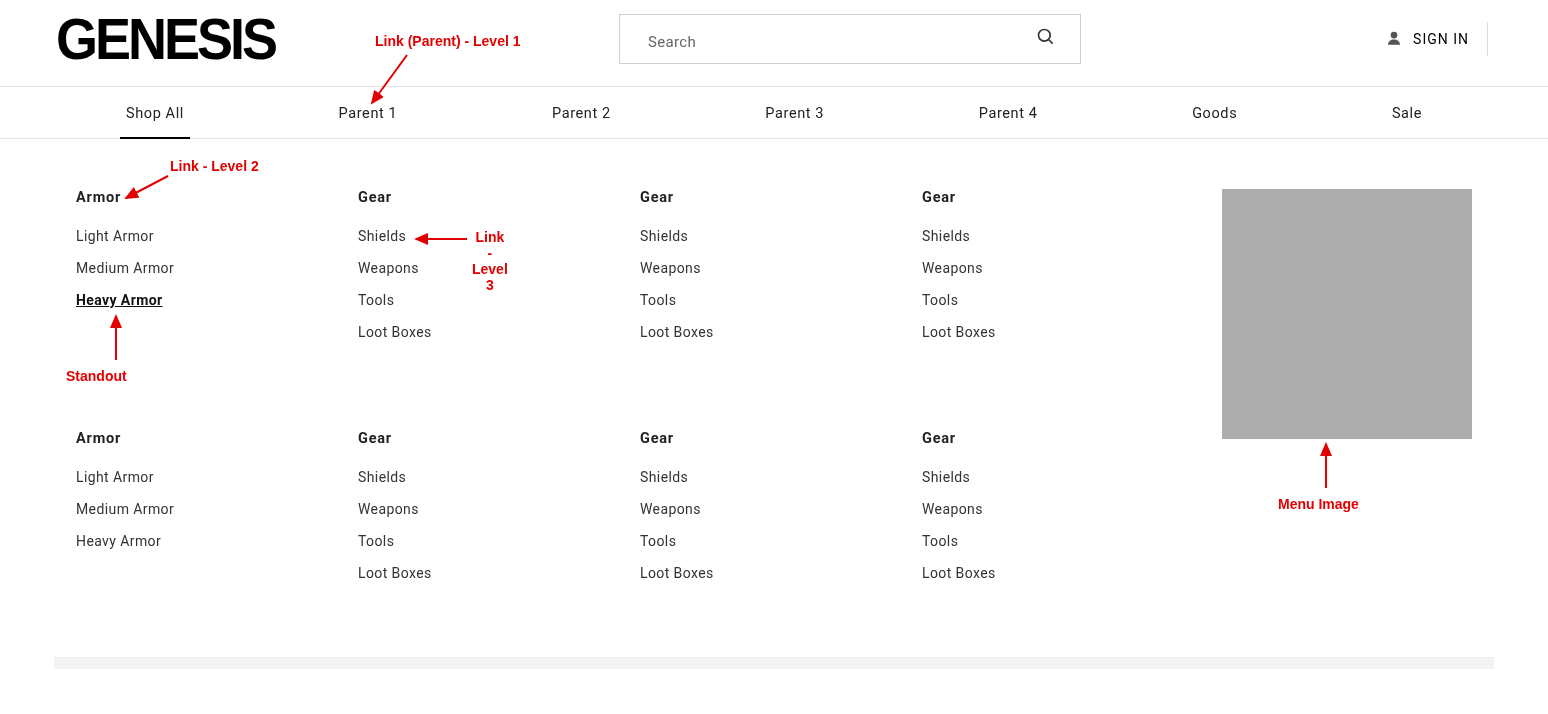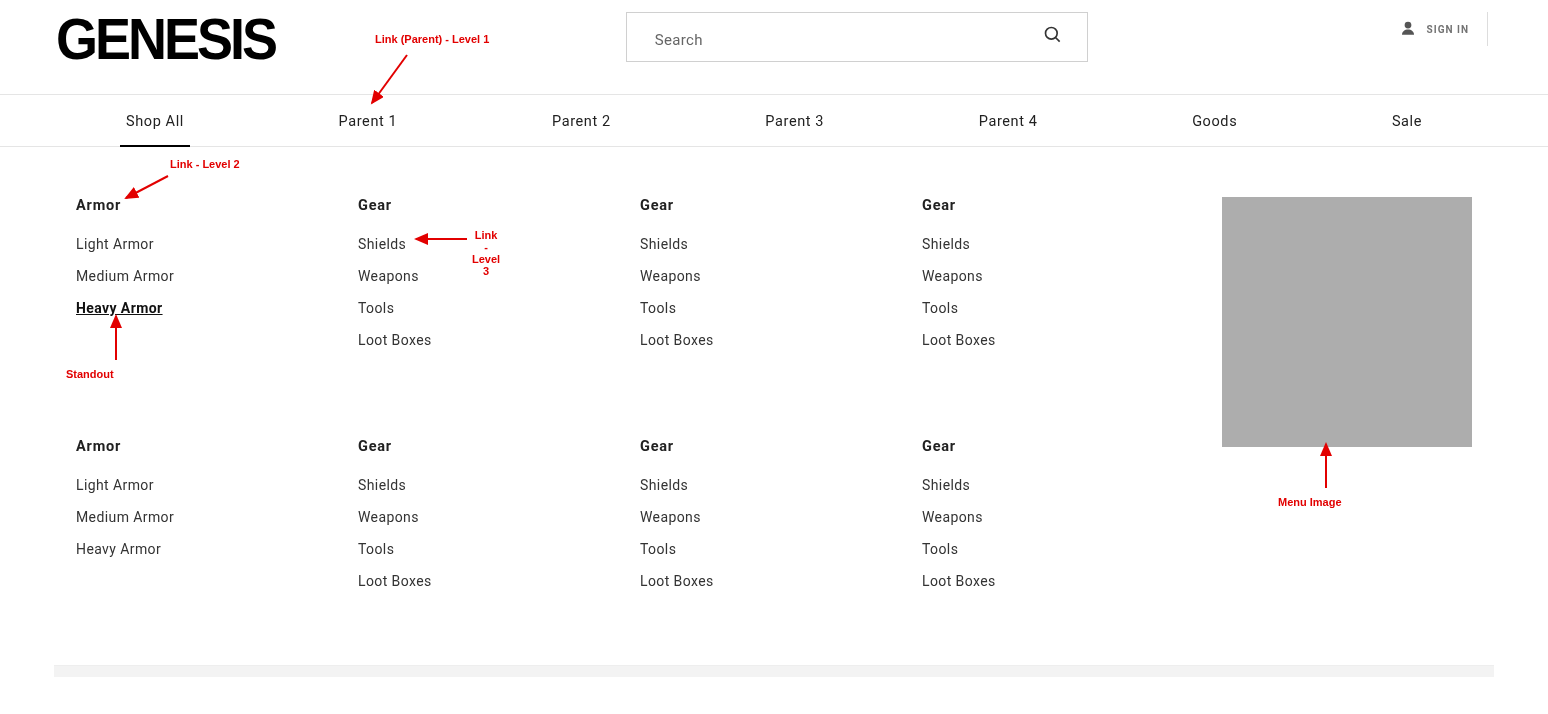--- a/index.html
+++ b/index.html
@@ -6,23 +6,23 @@
   body {
     font-family: -apple-system, BlinkMacSystemFont, "Segoe UI", Roboto, Helvetica, Arial, sans-serif;
     background: #fff;
     color: #222;
     width: 1548px;
     position: relative;
   }
   
   .header {
     display: flex;
-    align-items: flex-start;
+    align-items: center;
     justify-content: space-between;
-    padding: 12px 60px 28px 56px;
+    padding: 12px 60px 20px 56px;
     border-bottom: 1px solid #e5e5e5;
     gap: 24px;
   }
   .logo {
     font-family: Arial, sans-serif;
     font-size: 54px;
     font-weight: 900;
     letter-spacing: -3px;
     transform: scaleY(1.05);
     color: #000;
@@ -51,24 +51,24 @@
   .search-icon { color: #333; }
   .header-right {
     display: flex;
     align-items: center;
     gap: 18px;
   }
   .signin {
     display: flex;
     align-items: center;
     gap: 10px;
-    font-size: 10px;
-    font-weight: 700;
+    font-size: 14px;
+    font-weight: 400;
     letter-spacing: 1px;
-    color: #737373;
+    color: #000000;
   }
   .vdiv { width: 1px; height: 34px; background: #ddd; }
   .cart {
     display: flex;
     align-items: center;
     gap: 10px;
     font-size: 14px;
     font-weight: 700;
     letter-spacing: 1px;
     color: #222;
@@ -144,21 +144,21 @@
     width: 250px;
     height: 250px;
     background: #adadad;
     margin-left: auto;
   }
   
   .anno {
     position: absolute;
     color: #e20000;
     font-weight: 700;
-    font-size: 11px;
+    font-size: 14px;
     font-family: Arial, sans-serif;
     pointer-events: none;
   }
   .anno svg { position: absolute; overflow: visible; }
   
   .bottom-bar {
     height: 12px;
     background: #f3f3f3;
     border-top: 1px solid #eee;
     margin: 0 54px 0 54px;

